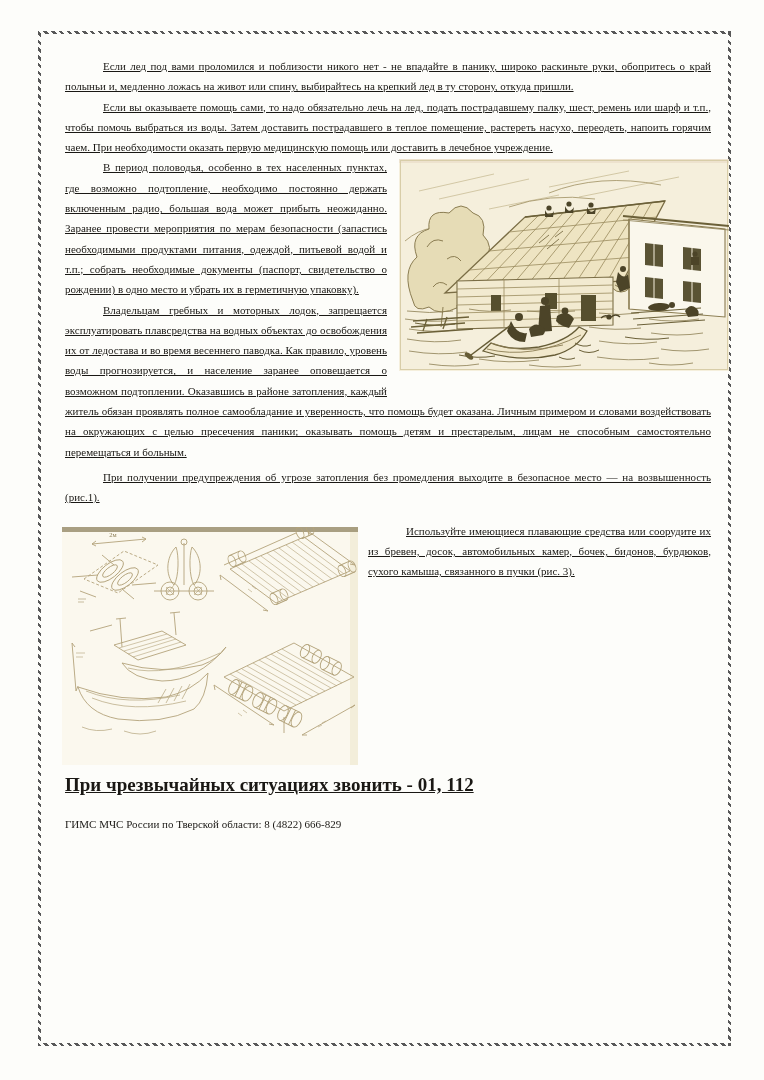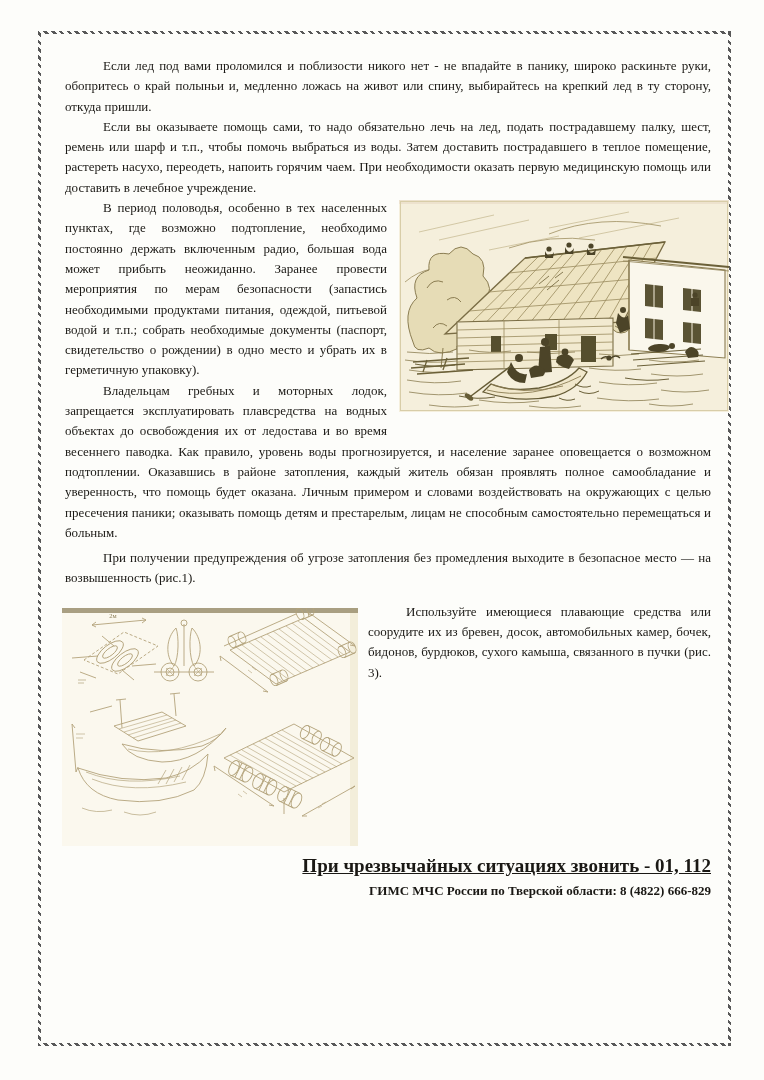--- a/index.html
+++ b/index.html
@@ -7,30 +7,30 @@
     position:relative;width:764px;height:1080px;background:#fdfdfa;
     font-family:"Liberation Serif","DejaVu Serif",serif;color:#1a1814;overflow:hidden;
   }
   .border-frame{position:absolute;left:38px;top:31px;width:693px;height:1015px;}
   .bf-edge{position:absolute;background:repeating-linear-gradient(45deg,#585858 0 2.5px,transparent 2.5px 5.5px);}
   .bf-top{left:0;top:0;width:100%;height:3px;}
   .bf-bottom{left:0;bottom:0;width:100%;height:3px;}
   .bf-left{left:0;top:0;width:3px;height:100%;}
   .bf-right{right:0;top:0;width:3px;height:100%;}
   .content{position:absolute;left:65px;top:56px;width:646px;}
-  .content p{margin:0;text-align:justify;font-size:13px;line-height:20.3px;text-indent:38px;}
+  .content p{margin:0;text-align:justify;font-size:11px;line-height:20.3px;text-indent:38px;text-decoration:underline;}
   .fig{display:block;}
   .fig svg{display:block;}
   .fig1{float:right;width:330px;height:212px;margin:2px -18px 26px 12px;}
   .fig2{float:left;width:296px;height:238px;margin:6px 10px 8px -3px;}
   .sect p{margin-top:13px;}
   .p-after-gap{margin-top:5px !important;}
-  .footer{clear:both;text-align:right;margin-top:24px;}
+  .footer{clear:both;text-align:left;margin-top:24px;}
   .footer-line1{font-size:19px;font-weight:bold;text-decoration:underline;line-height:24px;}
-  .footer-line2{font-size:13px;font-weight:bold;line-height:22px;margin-top:2px;}
+  .footer-line2{font-size:11px;font-weight:normal;line-height:22px;margin-top:16px;}
 </style>
 </head>
 <body>
 
 <div class="page">
 
   <div class="border-frame">
     <div class="bf-edge bf-top"></div>
     <div class="bf-edge bf-bottom"></div>
     <div class="bf-edge bf-left"></div>

